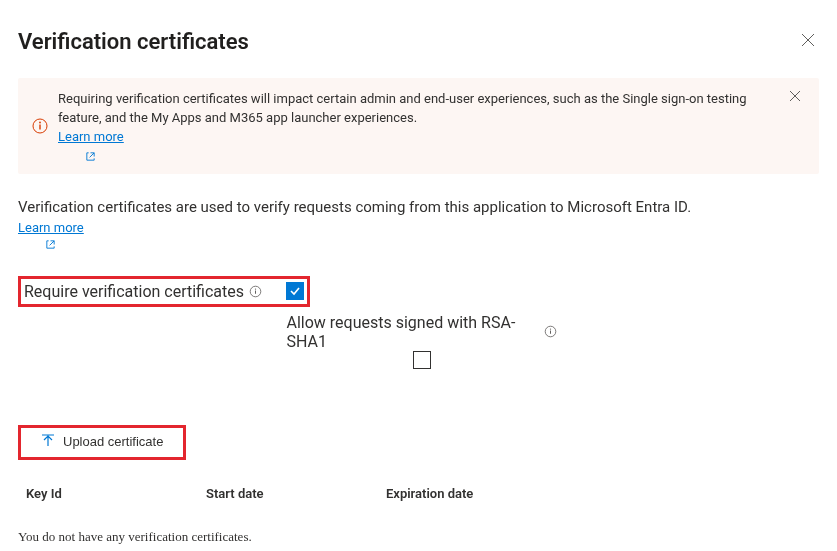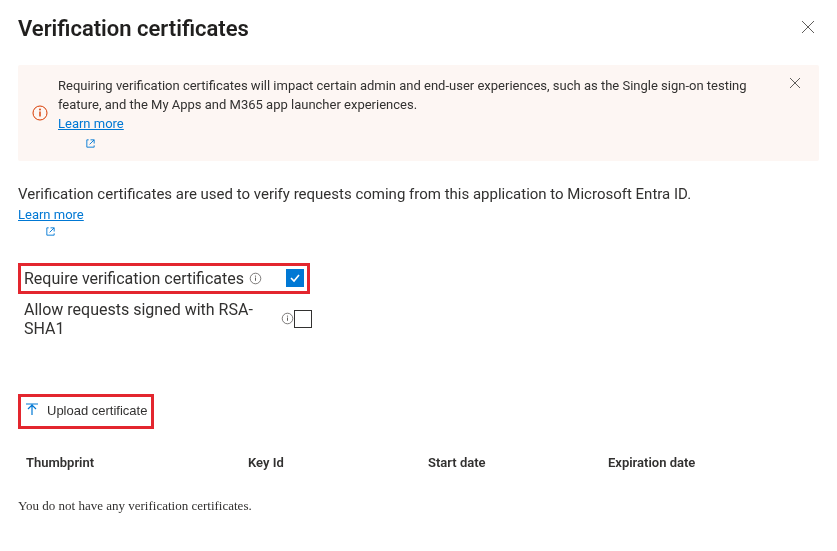--- a/index.html
+++ b/index.html
@@ -13,20 +13,21 @@
       color: #323130;
       background: #ffffff;
       padding: 16px 18px;
       width: 837px;
     }
     .header {
       display: flex;
       justify-content: space-between;
       align-items: flex-start;
       margin-bottom: 24px;
+      margin-top: 13px;
     }
     .header h1 {
       font-size: 22px;
       font-weight: 600;
       color: #201f1e;
     }
     .close-btn {
       background: none;
       border: none;
       cursor: pointer;
@@ -116,21 +117,21 @@
     .info-icon {
       display: inline-flex;
       color: #605e5c;
     }
     .spacer-top {
       height: 46px;
     }
     .upload-wrap {
       display: inline-block;
       border: 3px solid #e3262e;
-      padding: 6px 4px;
+      padding: 6px 20px;
       margin-bottom: 26px;
     }
     .upload-btn {
       background: none;
       border: none;
       cursor: pointer;
       color: #323130;
       font-size: 13px;
       display: inline-flex;
       align-items: center;
@@ -256,21 +257,21 @@
       </span>
     </span>
     <span class="checkbox-box checked">
       <svg width="12" height="12" viewBox="0 0 12 12">
           <path d="M2 6 L5 9 L10 3" stroke="#fff" stroke-width="1.6" fill="none"></path>
         </svg>
     </span>
   </div>
 </div>
 
-<div class="checkbox-row" style="padding-left:6px;">
+<div class="checkbox-row" style="padding-left:6px;flex-direction:column;">
   <span class="label" style="width:270px;">
     <span>Allow requests signed with RSA-SHA1</span>
     <span class="info-icon">
       <svg width="13" height="13" viewBox="0 0 16 16">
           <circle cx="8" cy="8" r="6.5" stroke="#605e5c" stroke-width="1" fill="none"></circle>
           <circle cx="8" cy="5" r="0.8" fill="#605e5c"></circle>
           <rect x="7.4" y="6.8" width="1.2" height="4" fill="#605e5c"></rect>
         </svg>
     </span>
   </span>
@@ -284,21 +285,20 @@
     <span class="up-icon">
       <svg width="14" height="14" viewBox="0 0 14 14">
           <path d="M7 12 V3 M3 6 L7 2 L11 6 M1 1 H13" stroke="#0078d4" stroke-width="1.2" fill="none"></path>
         </svg>
     </span>
     <span>Upload certificate</span>
   </button>
 </div>
 
 <div class="table-header">
-  <div class="col-thumb">Thumbprint</div>
   <div class="col-keyid">Key Id</div>
   <div class="col-start">Start date</div>
   <div class="col-exp">Expiration date</div>
 </div>
 
 <div class="empty-msg">You do not have any verification certificates.</div>
 
 <hr class="divider">
 
 <div class="footer-buttons">

